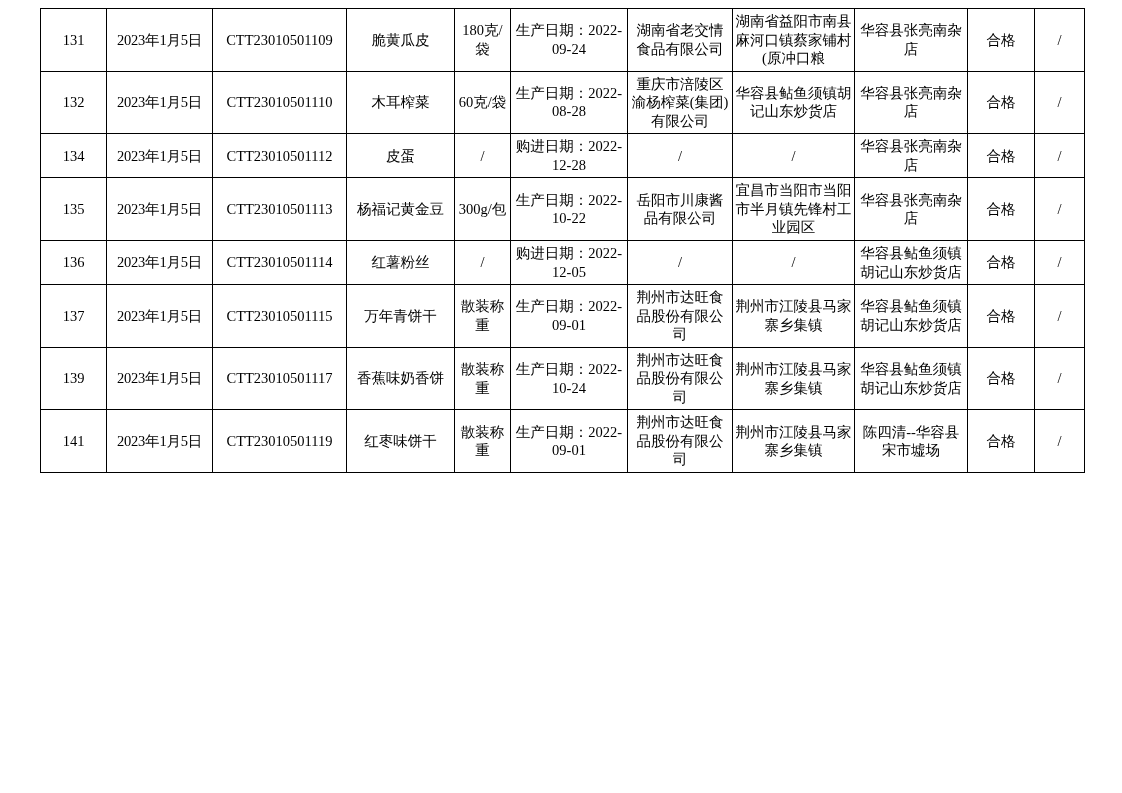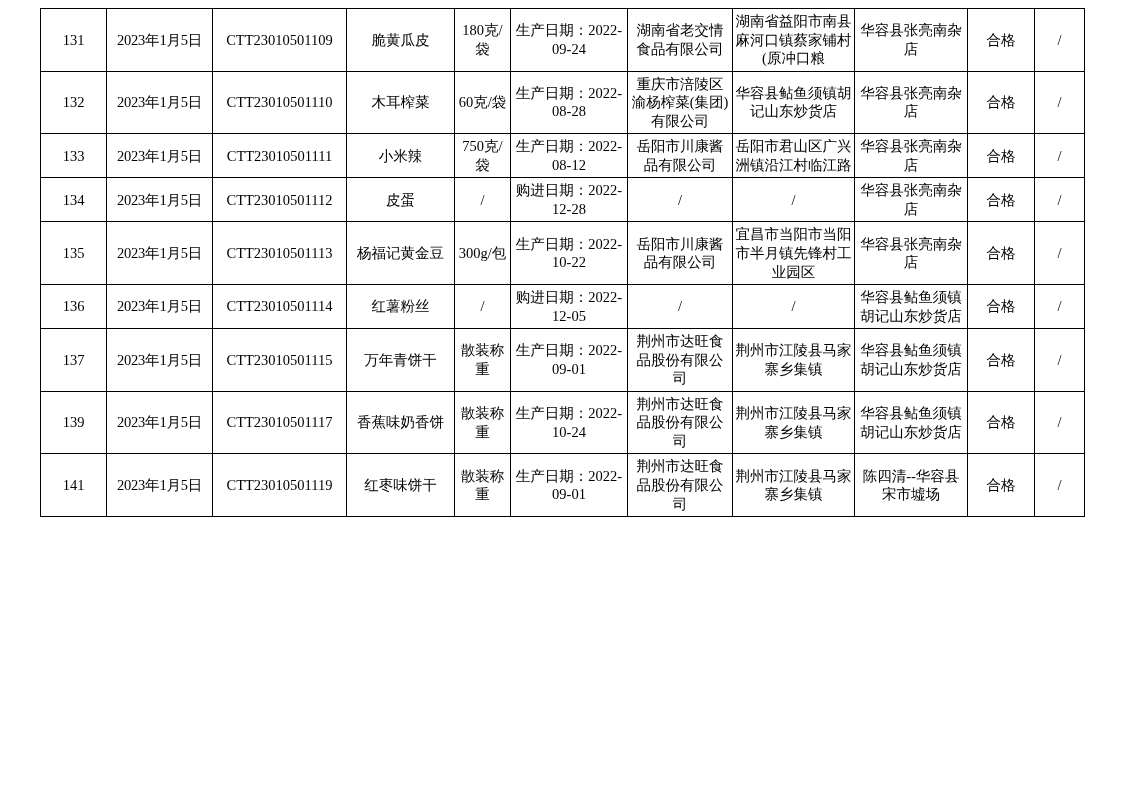--- a/index.html
+++ b/index.html
@@ -100,33 +100,20 @@
           <td class="name">木耳榨菜</td>
           <td class="spec">60克/袋</td>
           <td class="prod">生产日期：2022-08-28</td>
           <td class="maker">重庆市涪陵区渝杨榨菜(集团)有限公司</td>
           <td class="addr">华容县鲇鱼须镇胡记山东炒货店</td>
           <td class="seller">华容县张亮南杂店</td>
           <td class="result">合格</td>
           <td class="note">/</td>
         </tr>
         <tr>
-          <td class="idx">133</td>
-          <td class="date">2023年1月5日</td>
-          <td class="code">CTT23010501111</td>
-          <td class="name">小米辣</td>
-          <td class="spec">750克/袋</td>
-          <td class="prod">生产日期：2022-08-12</td>
-          <td class="maker">岳阳市川康酱品有限公司</td>
-          <td class="addr">岳阳市君山区广兴洲镇沿江村临江路</td>
-          <td class="seller">华容县张亮南杂店</td>
-          <td class="result">合格</td>
-          <td class="note">/</td>
-        </tr>
-        <tr>
           <td class="idx">134</td>
           <td class="date">2023年1月5日</td>
           <td class="code">CTT23010501112</td>
           <td class="name">皮蛋</td>
           <td class="spec">/</td>
           <td class="prod">购进日期：2022-12-28</td>
           <td class="maker">/</td>
           <td class="addr">/</td>
           <td class="seller">华容县张亮南杂店</td>
           <td class="result">合格</td>

